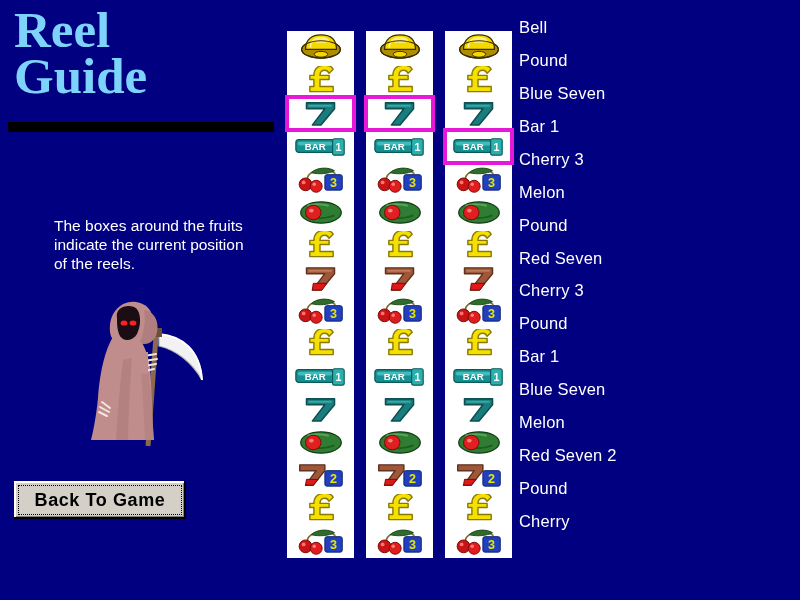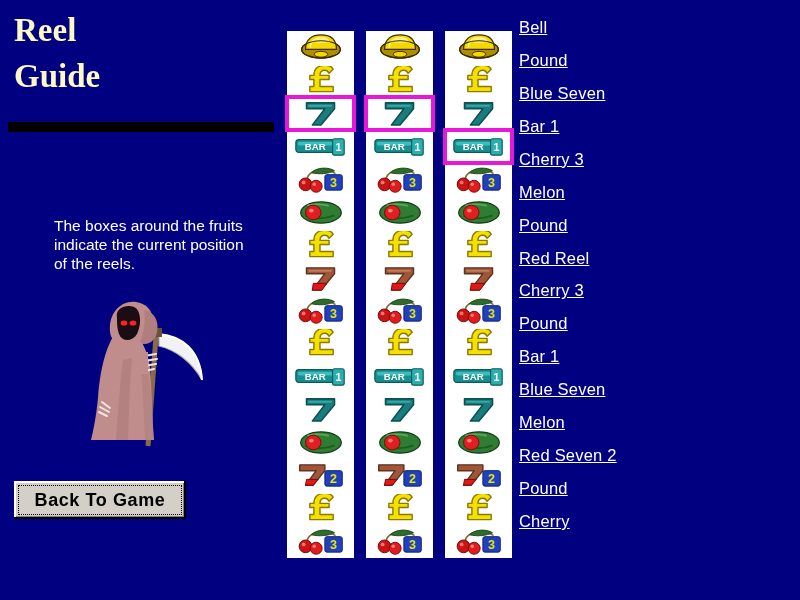--- a/index.html
+++ b/index.html
@@ -19,24 +19,24 @@
   #left-panel {
     position: absolute;
     left: 0; top: 0;
     width: 280px; height: 600px;
   }
 
   #page-title {
     position: absolute;
     left: 14px; top: 7px;
     width: 250px;
-    color: #fef9c3;
+    color: #7dd3fc;
     font-family: "Liberation Serif", serif;
     font-weight: bold;
-    font-size: 33px;
+    font-size: 51px;
     line-height: 46px;
     letter-spacing: 0px;
     white-space: pre-line;
   }
 
   #title-rule {
     position: absolute;
     left: 8px; top: 122px;
     width: 266px; height: 10px;
     background: #000000;
@@ -136,21 +136,20 @@
     height: 527px;
   }
   .label-row {
     height: 32.9375px;
     display: flex;
     align-items: center;
     color: #ffffff;
     font-size: 16.5px;
     letter-spacing: 0.2px;
     white-space: nowrap;
-    text-decoration: underline;
   }
 </style>
 </head>
 <body>
 
 <div id="left-panel">
 
   <div id="page-title">Reel
 Guide</div>
 
@@ -751,21 +750,21 @@
 </div>
 
 <div id="labels">
     <div class="label-row">Bell</div>
     <div class="label-row">Pound</div>
     <div class="label-row">Blue Seven</div>
     <div class="label-row">Bar 1</div>
     <div class="label-row">Cherry 3</div>
     <div class="label-row">Melon</div>
     <div class="label-row">Pound</div>
-    <div class="label-row">Red Reel</div>
+    <div class="label-row">Red Seven</div>
     <div class="label-row">Cherry 3</div>
     <div class="label-row">Pound</div>
     <div class="label-row">Bar 1</div>
     <div class="label-row">Blue Seven</div>
     <div class="label-row">Melon</div>
     <div class="label-row">Red Seven 2</div>
     <div class="label-row">Pound</div>
     <div class="label-row">Cherry</div>
   </div>
 

